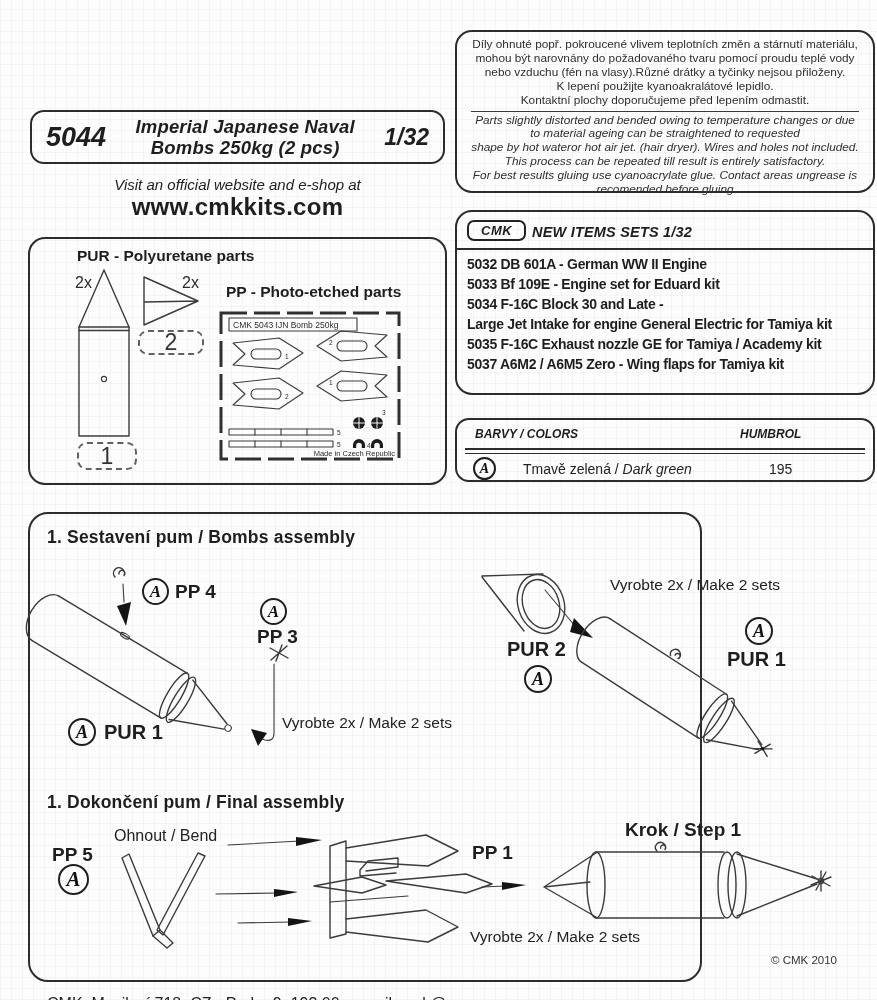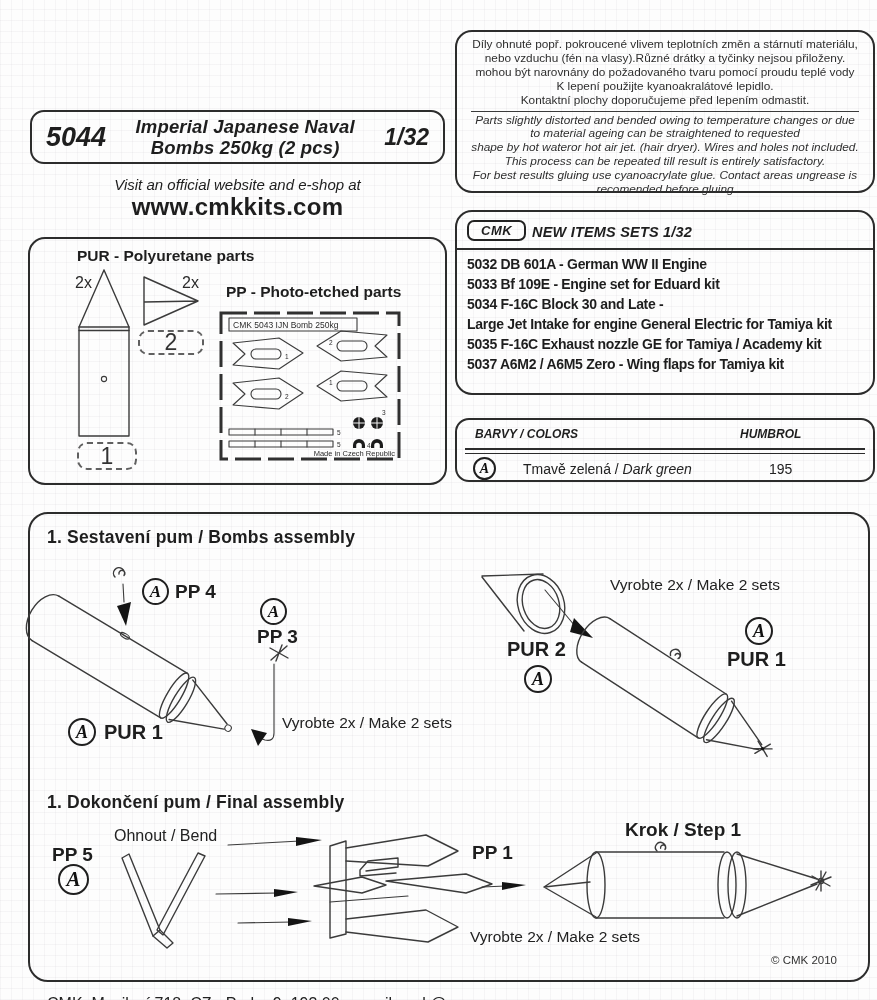--- a/index.html
+++ b/index.html
@@ -53,22 +53,22 @@
   svg text{font-family:"Liberation Sans",sans-serif;fill:#2c2c2c;}
 </style>
 </head>
 <body>
 
 <div class="page">
 
   <div class="box" style="left:455px;top:30px;width:420px;height:163px;padding:6px 4px;">
     <div class="center">
       <div class="note-line">Díly ohnuté popř. pokroucené vlivem teplotních změn a stárnutí materiálu,</div>
+      <div class="note-line">mohou být narovnány do požadovaného tvaru pomocí proudu teplé vody</div>
       <div class="note-line">nebo vzduchu (fén na vlasy).Různé drátky a tyčinky nejsou přiloženy.</div>
-      <div class="note-line">mohou být narovnány do požadovaného tvaru pomocí proudu teplé vody</div>
       <div class="note-line">K lepení použijte kyanoakralátové lepidlo.</div>
       <div class="note-line">Kontaktní plochy doporučujeme před lepením odmastit.</div>
     </div>
     <div class="note-divider"></div>
     <div class="center i">
       <div class="note-line">Parts slightly distorted and bended owing to temperature changes or due</div>
       <div class="note-line">to material ageing can be straightened to requested</div>
       <div class="note-line">shape by hot wateror hot  air jet.  (hair dryer). Wires and holes not included.</div>
       <div class="note-line">This process can be repeated till result is entirely satisfactory.</div>
       <div class="note-line">For best results gluing use cyanoacrylate glue. Contact areas ungrease is</div>
@@ -174,21 +174,21 @@
     <div class="a-circle" style="left:16px;top:37px;width:23px;height:23px;font-size:14px;">
       <span>A</span>
     </div>
     <div class="abs col-name" style="left:66px;top:41px;">
       <span>Tmavě zelená /</span>
       <span class="i">Dark green</span>
     </div>
     <div class="abs col-name" style="left:312px;top:41px;">195</div>
   </div>
 
-  <div class="box" style="left:28px;top:512px;width:842px;height:470px;border-radius:20px;">
+  <div class="box" style="left:28px;top:512px;width:674px;height:470px;border-radius:20px;">
 
     <svg style="left:0;top:0;" width="822" height="470" viewBox="0 0 822 470">
 
       <g transform="translate(14,72) rotate(31)">
         <path class="ln" d="M18,1 L168,1 M18,53 L168,53"></path>
         <path class="ln" d="M18,1 A16,26 0 0 0 18,53"></path>
         <ellipse class="ln thin" cx="95" cy="1" rx="5" ry="2.2"></ellipse>
         <ellipse class="ln" cx="168" cy="27" rx="7" ry="26"></ellipse>
         <ellipse class="ln" cx="176" cy="27" rx="7" ry="26"></ellipse>
         <path class="ln" d="M176,4 L228,24 M176,50 L228,30"></path>

